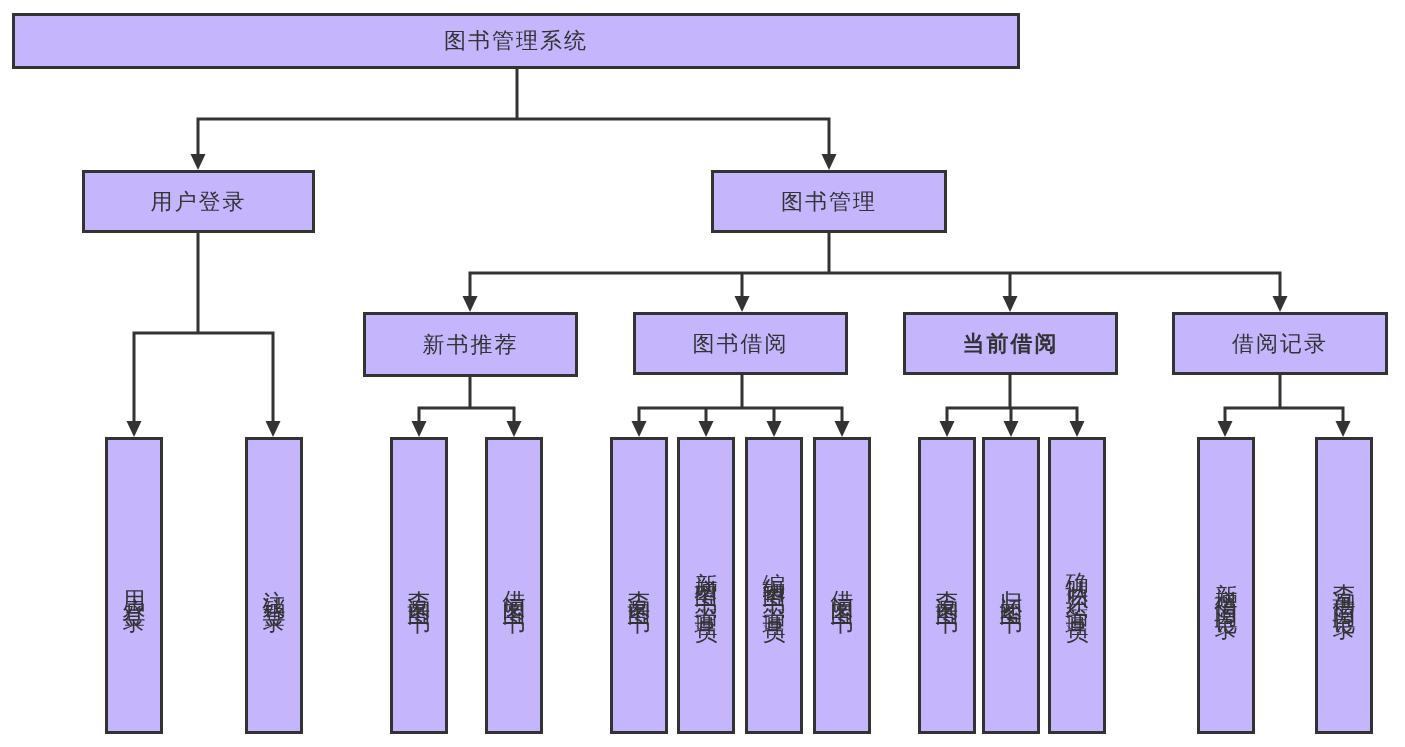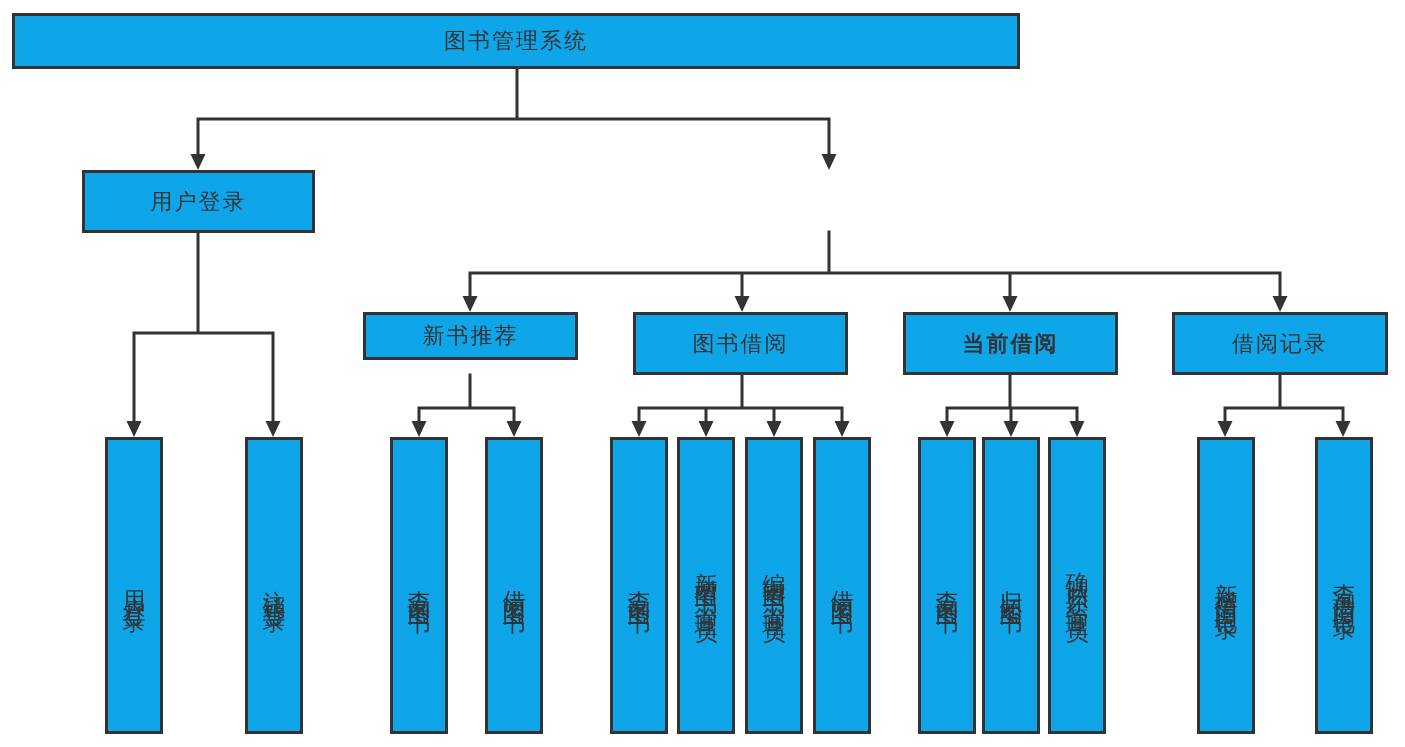--- a/index.html
+++ b/index.html
@@ -14,21 +14,21 @@
   .connectors {
     position: absolute;
     left: 0; top: 0;
     width: 1405px; height: 747px;
     z-index: 1;
   }
   .box {
     position: absolute;
     box-sizing: border-box;
     border: 3px solid #333333;
-    background: #0ea5e9;
+    background: #c4b5fd;
     color: #333333;
     display: flex;
     align-items: center;
     justify-content: center;
     z-index: 2;
   }
   .hbox {
     font-size: 22px;
     letter-spacing: 2px;
     white-space: nowrap;
@@ -92,22 +92,25 @@
     </g>
   </svg>
 
   <div class="box hbox" style="left:12px; top:13px; width:1008px; height:56px;">
     <span>图书管理系统</span>
   </div>
 
   <div class="box hbox" style="left:82px; top:170px; width:233px; height:63px;">
     <span>用户登录</span>
   </div>
+  <div class="box hbox" style="left:711px; top:170px; width:236px; height:63px;">
+    <span>图书管理</span>
+  </div>
 
-  <div class="box hbox" style="left:363px; top:312px; width:215px; height:48px;">
+  <div class="box hbox" style="left:363px; top:312px; width:215px; height:65px;">
     <span>新书推荐</span>
   </div>
   <div class="box hbox" style="left:633px; top:312px; width:215px; height:63px;font-family:Liberation Mono, monospace;">
     <span>图书借阅</span>
   </div>
   <div class="box hbox" style="left:903px; top:312px; width:215px; height:63px;font-weight:bold;">
     <span>当前借阅</span>
   </div>
   <div class="box hbox" style="left:1172px; top:312px; width:216px; height:63px;">
     <span>借阅记录</span>

